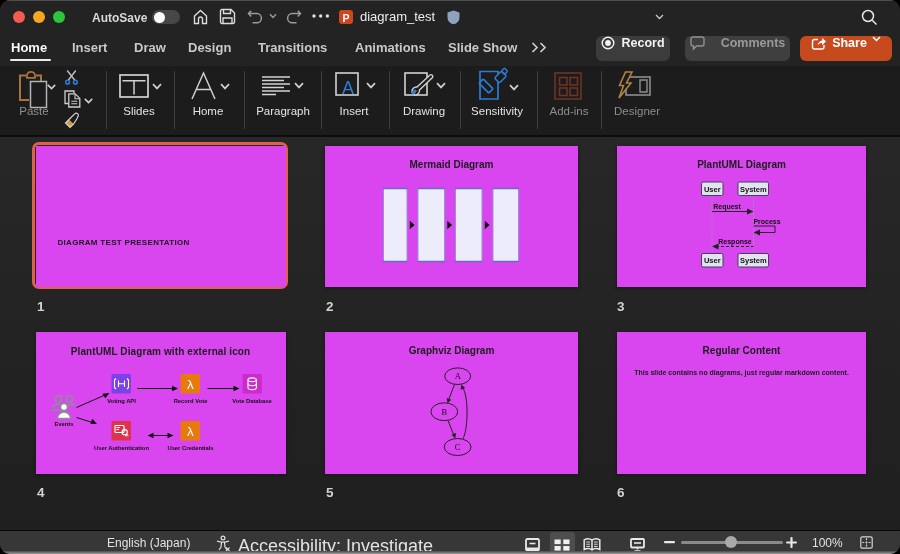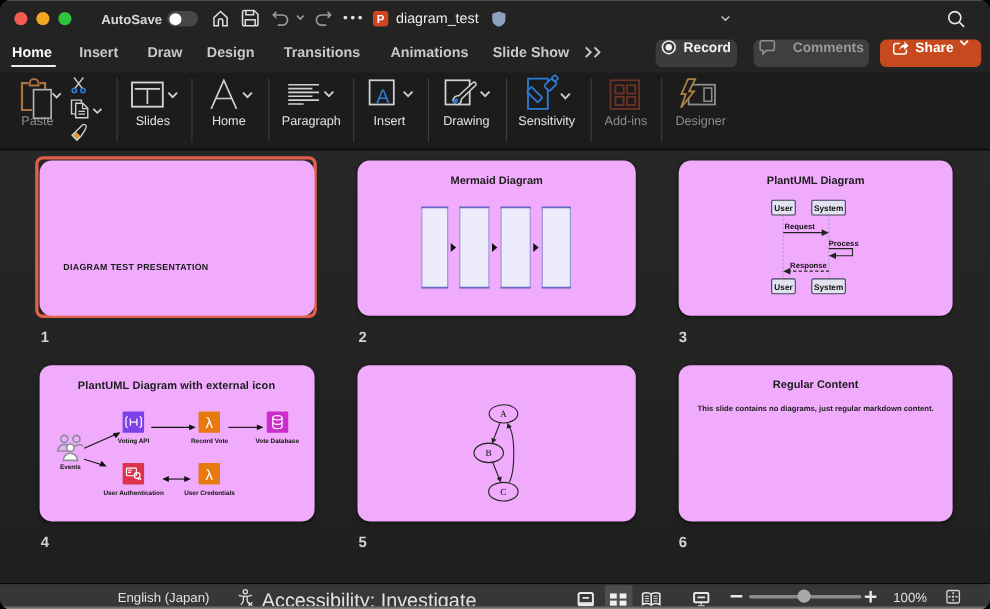--- a/index.html
+++ b/index.html
@@ -10,21 +10,21 @@
 .ribbon{position:absolute;left:0;top:66px;width:900px;height:69px;background:#1c1c1c;border-bottom:2px solid #0d0d0d}
 .content{position:absolute;left:0;top:137px;width:900px;height:393px;background:linear-gradient(#272727,#1f1f1f)}
 .status{position:absolute;left:0;top:530px;width:900px;height:24px;background:#373737;border-top:1px solid #090909}
 .bedge{position:absolute;left:0;top:551px;width:900px;height:3px;background:linear-gradient(#4a4a4a,#9b9b9b)}
 .light{position:absolute;top:11px;width:12px;height:12px;border-radius:50%}
 .t{position:absolute;white-space:nowrap}
 .tab{position:absolute;top:40px;font-size:13px;font-weight:600;color:#c9c9c9;white-space:nowrap}
 .pill{position:absolute;top:36px;height:25px;border-radius:6px;display:flex;align-items:flex-start;justify-content:center}
 .glab{position:absolute;top:39px;font-size:11.5px;color:#e3e3e3;text-align:center;white-space:nowrap;transform:translateX(-50%)}
 .gsep{position:absolute;top:5px;width:1px;height:58px;background:#3d3d3d}
-.slide{position:absolute;background:#f0abfc;border-radius:11px;box-shadow:0 1px 3px rgba(0,0,0,.5)}
+.slide{position:absolute;background:#d946ef;border-radius:0;box-shadow:0 1px 3px rgba(0,0,0,.5)}
 .snum{position:absolute;font-size:13.5px;font-weight:700;color:#d2d2d2}
 .stitle{position:absolute;width:100%;text-align:center;font-weight:700;font-size:10px;color:#1c1c1c}
 svg{position:absolute;overflow:visible}
 </style></head>
 <body>
 <div class="win">
 <div class="hl"></div>
 
 <div class="header" id="header">
   <div class="light" style="left:13px;background:#f45c51"></div>
@@ -334,20 +334,21 @@
       <path d="M61 92 L54.2 91.8 L56.4 86.8 Z"></path>
       <path d="M142 56.5 L136 53.8 L136 59.2 Z"></path>
       <path d="M203.5 56.5 L197.5 53.8 L197.5 59.2 Z"></path>
       <path d="M111.5 103.5 L117.5 100.8 L117.5 106.2 Z"></path>
       <path d="M137.5 103.5 L131.5 100.8 L131.5 106.2 Z"></path>
     </g>
   </svg>
 </div>
 
 <div class="slide" style="left:325px;top:332px;width:253px;height:141.5px">
+  <div class="stitle" style="top:13px">Graphviz Diagram</div>
   <svg style="left:0;top:0" width="253" height="141.5" viewBox="0 0 253 141.5">
     <g fill="none" stroke="#222" stroke-width="1">
       <ellipse cx="132.7" cy="44.2" rx="13" ry="8.3"></ellipse>
       <ellipse cx="119.3" cy="79.7" rx="13.4" ry="8.9"></ellipse>
       <ellipse cx="132.6" cy="115" rx="13.4" ry="8.5"></ellipse>
       <path d="M129.5 52.5 L123.5 68"></path>
       <path d="M123 88.5 L129 103.5"></path>
       <path d="M138 106.7 C 143.5 96 143.5 63 137.5 55.5"></path>
     </g>
     <g fill="#222">

